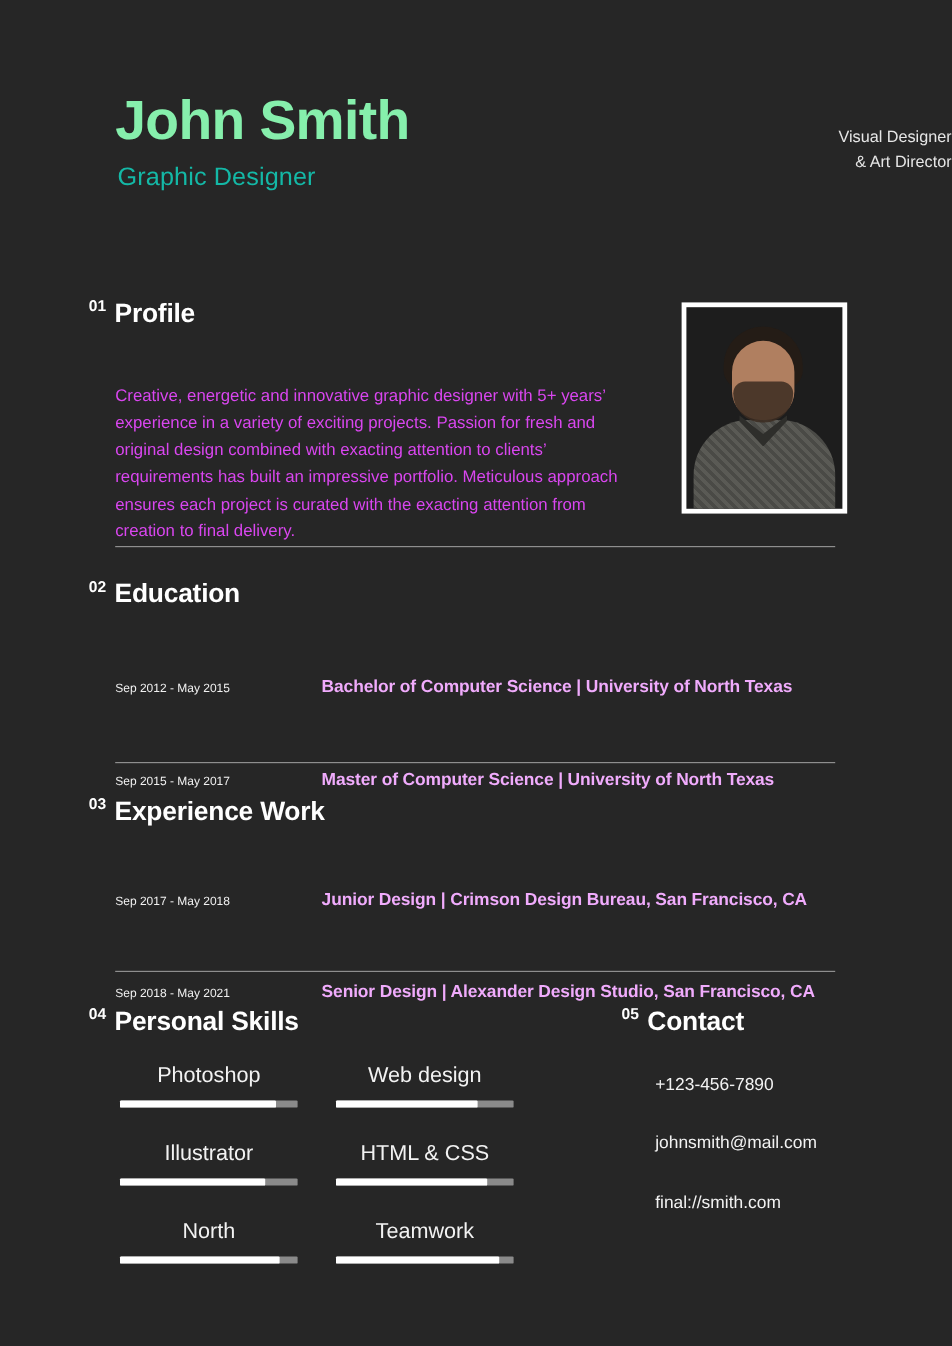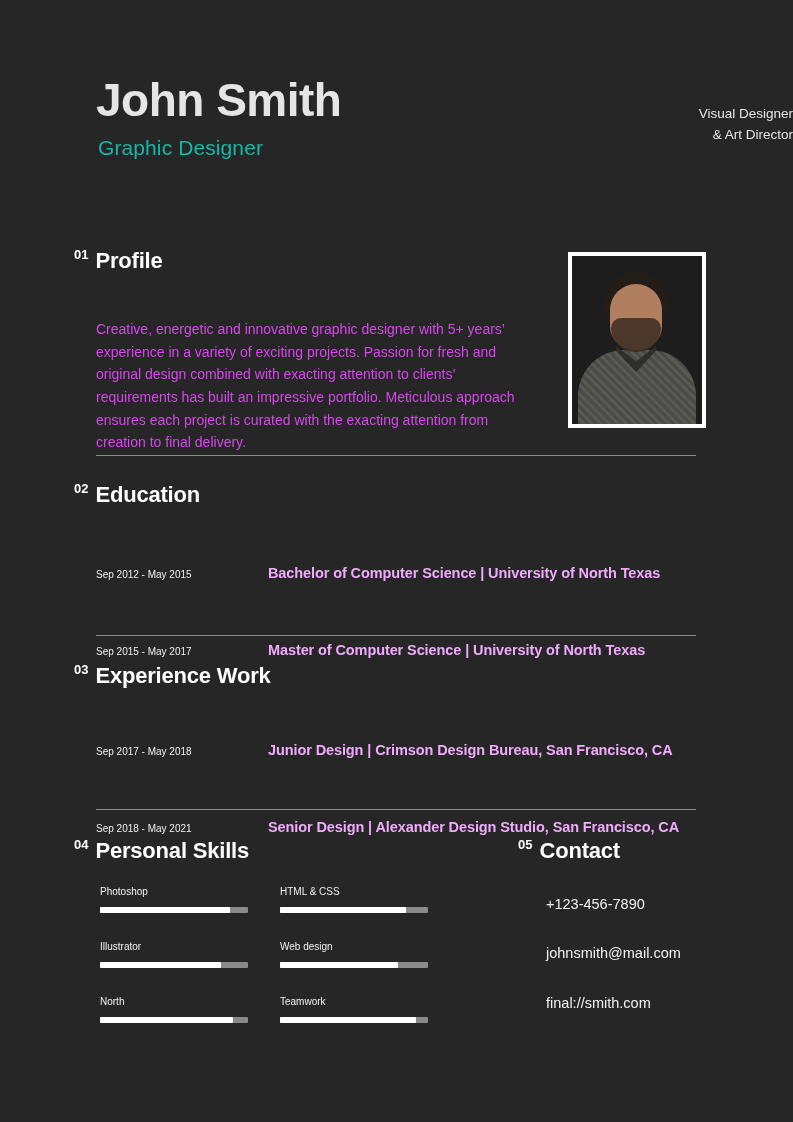--- a/index.html
+++ b/index.html
@@ -28,21 +28,21 @@
     left: 96px;
     top: 76px;
     right: 96px;
   }
   .name {
     font-size: 46px;
     font-weight: bold;
     letter-spacing: -0.5px;
     line-height: 1.05;
     margin: 0;
-    color: #e5e5e5;
+    color: #86efac;
   }
   .role {
     font-size: 21px;
     font-weight: 400;
     margin: 12px 0 0 2px;
     color: #14b8a6;
     letter-spacing: 0.1px;
   }
   .tagline {
     position: absolute;
@@ -190,23 +190,24 @@
     position: absolute;
     left: 100px;
     top: 886px;
     width: 380px;
     display: flex;
     gap: 32px;
   }
   .skill-col { width: 148px; }
   .skill { margin-bottom: 28px; }
   .skill-label {
-    font-size: 10px;
+    font-size: 18px;
     color: #f2f2f2;
     margin-bottom: 10px;
+    text-align: center;
   }
   .skill-track {
     position: relative;
     height: 6px;
     background: #8a8a8a;
     border-radius: 1px;
   }
   .skill-fill {
     position: absolute;
     left: 0; top: 0; bottom: 0;
@@ -316,29 +317,29 @@
       <div class="skill">
         <div class="skill-label">North</div>
         <div class="skill-track">
           <div class="skill-fill" style="width: 90%;"></div>
         </div>
       </div>
     </div>
 
     <div class="skill-col">
       <div class="skill">
+        <div class="skill-label">Web design</div>
+        <div class="skill-track">
+          <div class="skill-fill" style="width: 80%;"></div>
+        </div>
+      </div>
+      <div class="skill">
         <div class="skill-label">HTML &amp; CSS</div>
         <div class="skill-track">
           <div class="skill-fill" style="width: 85%;"></div>
-        </div>
-      </div>
-      <div class="skill">
-        <div class="skill-label">Web design</div>
-        <div class="skill-track">
-          <div class="skill-fill" style="width: 80%;"></div>
         </div>
       </div>
       <div class="skill">
         <div class="skill-label">Teamwork</div>
         <div class="skill-track">
           <div class="skill-fill" style="width: 92%;"></div>
         </div>
       </div>
     </div>
   </div>

